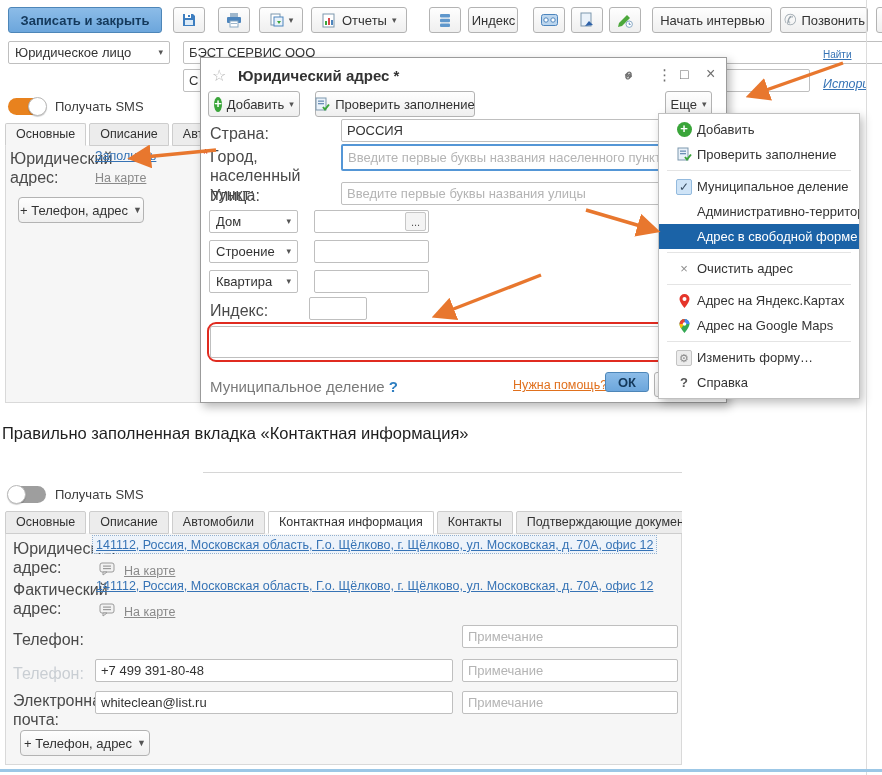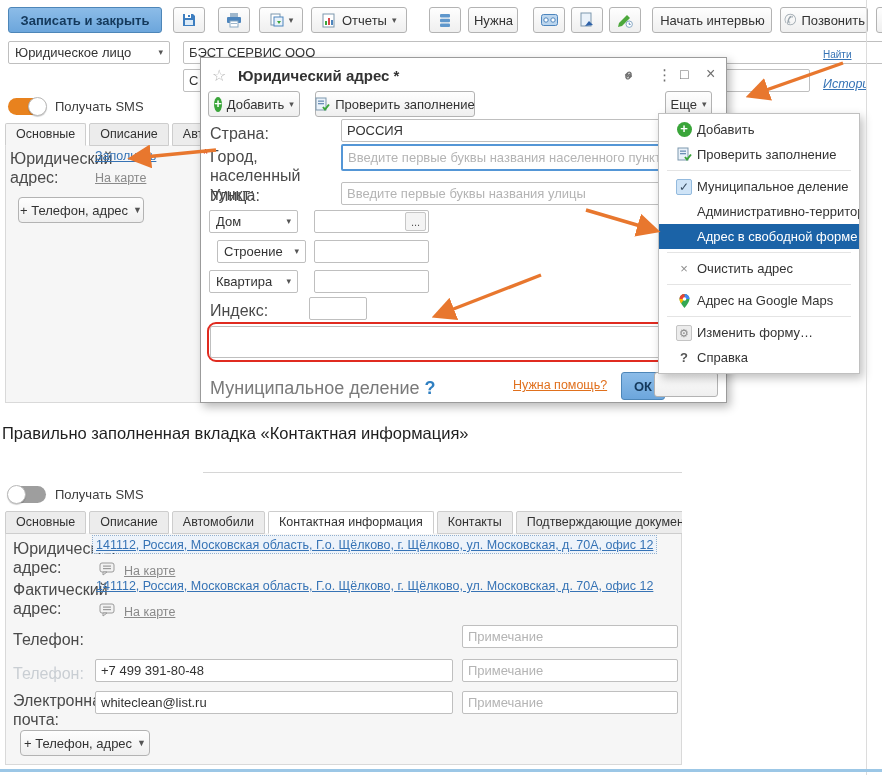--- a/index.html
+++ b/index.html
@@ -122,21 +122,21 @@
     <button class="btn ibtn">
       <span class="cicon">
         <svg width="14" height="15">
             <rect x="2" y="1" width="10" height="3.6" rx="1" fill="#5f97cc"></rect>
             <rect x="2" y="5.7" width="10" height="3.6" rx="1" fill="#5f97cc"></rect>
             <rect x="2" y="10.4" width="10" height="3.6" rx="1" fill="#5f97cc"></rect>
           </svg>
       </span>
     </button>
     <span style="width:7px;"></span>
-    <button class="btn" style="width:50px;">Нужна</button>
+    <button class="btn" style="width:50px;">Индекс</button>
     <span style="width:15px;"></span>
     <button class="btn ibtn">
       <span class="cicon">
         <svg width="17" height="12">
             <rect x="0.5" y="0.5" width="16" height="11" rx="2" fill="#bcd6ee" stroke="#4d85bd"></rect>
             <circle cx="5" cy="6" r="2.2" fill="#fff" stroke="#4d85bd"></circle>
             <circle cx="12" cy="6" r="2.2" fill="#fff" stroke="#4d85bd"></circle>
           </svg>
       </span>
     </button>
@@ -253,44 +253,44 @@
     <div class="abs lbl" style="left:9px; top:128px;">Улица:</div>
     <input class="inp abs" style="left: 140px; top: 124px; width: 374px;" placeholder="Введите первые буквы названия улицы">
 
     <div class="sel abs" style="left:8px; top:152px; width:89px;">
       <span>Дом</span>
       <span class="caret">▾</span>
     </div>
     <input class="inp abs" style="left: 113px; top: 152px; width: 115px; padding-right: 24px;">
     <button class="abs" style="left:204px; top:154px; width:21px; height:19px; border:1px solid #c6c6c6; background:#f4f4f4; border-radius:2px; font-size:11px; color:#555;">...</button>
 
-    <div class="sel abs" style="left:16px; top:182px; width:89px;">
+    <div class="sel abs" style="left:8px; top:182px; width:89px;">
       <span>Строение</span>
       <span class="caret">▾</span>
     </div>
     <input class="inp abs" style="left: 113px; top: 182px; width: 115px;">
 
     <div class="sel abs" style="left:8px; top:212px; width:89px;">
       <span>Квартира</span>
       <span class="caret">▾</span>
     </div>
     <input class="inp abs" style="left: 113px; top: 212px; width: 115px;">
 
     <div class="abs lbl" style="left:9px; top:243px;">Индекс:</div>
     <input class="inp abs" style="left: 108px; top: 239px; width: 58px;">
 
     <input class="inp abs" style="left: 9px; top: 268px; width: 505px; height: 32px;">
     <div class="abs redbox" style="left:6px; top:264px; width:511px; height:40px; pointer-events:none;"></div>
 
-    <div class="abs" style="left:9px; top:320px; font-size:18px; color:#7a7a7a;">
+    <div class="abs" style="left:9px; top:320px; font-size:15px; color:#7a7a7a;">
       <span>Муниципальное деление</span>
       <span style="color:#2f7fc1; font-weight:bold;">?</span>
     </div>
     <a class="abs" style="left:312px; top:320px; font-size:12.5px; color:#e0701d; text-decoration:underline;">Нужна помощь?</a>
-    <button class="btn primary abs" style="left:404px; top:314px; width:44px; height:28px;margin-left:16px;">ОК</button>
+    <button class="btn primary abs" style="left:404px; top:314px; width:44px; height:20px;">ОК</button>
     <button class="btn abs" style="left:453px; top:314px; width:64px; height:25px;"></button>
   </div>
 
   <div class="abs menu" style="left:658px; top:113px; width:202px;">
     <div class="mi">
       <span class="mic">
           <span class="plus-circle">+</span>
         </span>
       <span>Добавить</span>
     </div>
@@ -319,20 +319,29 @@
     <div class="mi sel-item">
       <span class="mic"></span>
       <span>Адрес в свободной форме</span>
     </div>
     <div class="msep"></div>
     <div class="mi">
       <span class="mic" style="color:#8d8d8d; font-size:13px;">×</span>
       <span>Очистить адрес</span>
     </div>
     <div class="msep"></div>
+    <div class="mi">
+      <span class="mic">
+        <svg width="13" height="16">
+            <path d="M6.5 1a5 5 0 0 1 5 5c0 3.4-5 9-5 9s-5-5.6-5-9a5 5 0 0 1 5-5z" fill="#e5352a"></path>
+            <circle cx="6.5" cy="6" r="2" fill="#fff"></circle>
+          </svg>
+      </span>
+      <span>Адрес на Яндекс.Картах</span>
+    </div>
     <div class="mi">
       <span class="mic">
         <svg width="13" height="16">
             <path d="M6.5 1a5 5 0 0 1 5 5c0 3.4-5 9-5 9s-5-5.6-5-9a5 5 0 0 1 5-5z" fill="#34a853"></path>
             <path d="M6.5 1a5 5 0 0 1 5 5H6.5z" fill="#4285f4"></path>
             <path d="M1.5 6a5 5 0 0 1 5-5v5z" fill="#ea4335"></path>
             <path d="M3 10.5C2.2 9 1.5 7.4 1.5 6h5z" fill="#fbbc04"></path>
             <circle cx="6.5" cy="6" r="1.8" fill="#fff"></circle>
           </svg>
       </span>

